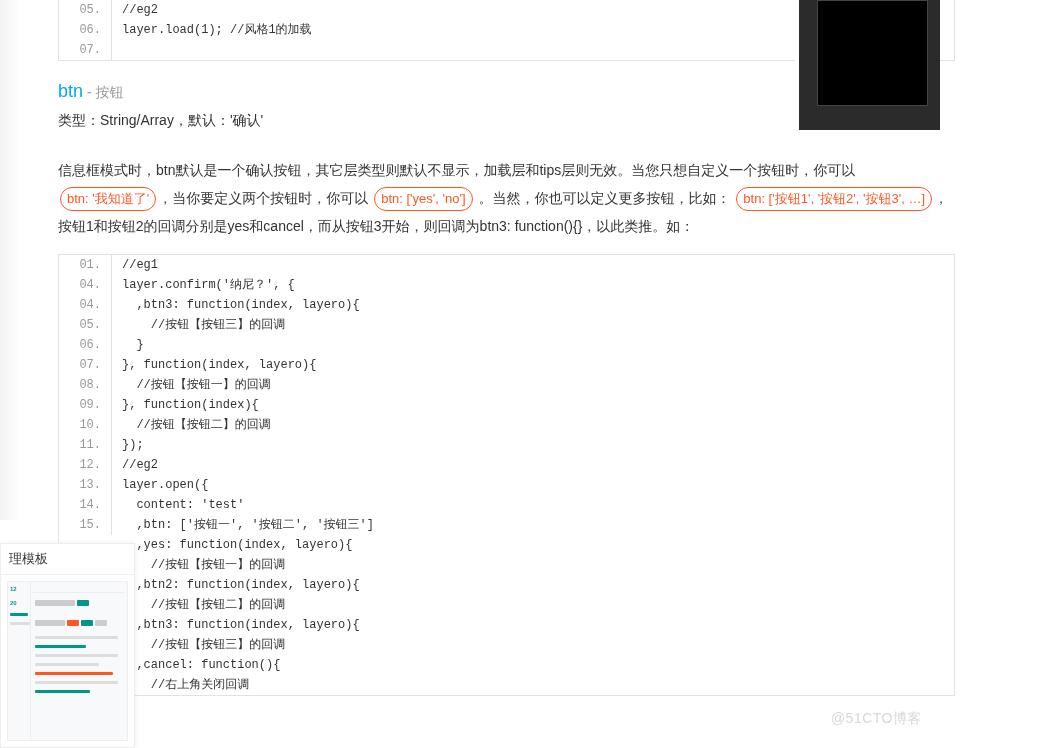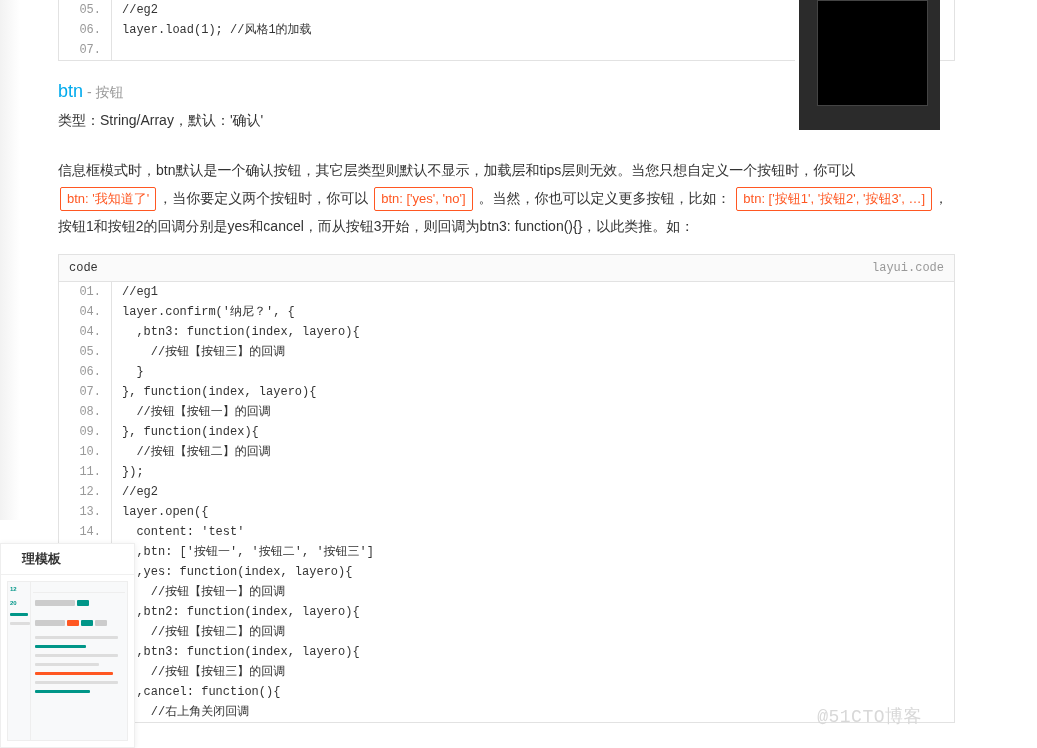--- a/index.html
+++ b/index.html
@@ -87,44 +87,43 @@
   .para {
     margin: 6px 0 14px 0;
     line-height: 28px;
     color: #333;
   }
   .para .hl {
     display: inline-block;
     border: 1px solid #FF5722;
     color: #FF5722;
     padding: 0px 6px;
-    border-radius: 2px;
+    border-radius: 12px;
     font-size: 13px;
     line-height: 22px;
     vertical-align: baseline;
     margin: 0 2px;
   }
   
   .thumb-card {
     position: absolute;
     left: 0;
     bottom: 0;
     width: 135px;
     height: 205px;
     background: #fff;
     border: 1px solid #eee;
     box-shadow: 0 1px 6px rgba(0,0,0,0.08);
     box-sizing: border-box;
   }
   .thumb-card .thumb-title {
     font-size: 13px;
     color: #333;
-    padding: 6px 21px;
+    padding: 6px 8px;
     border-bottom: 1px solid #f0f0f0;
-    font-weight: bold;
   }
   .thumb-body {
     padding: 6px 6px;
   }
   .thumb-dashboard {
     width: 100%;
     height: 160px;
     background: #f8f9fa;
     border: 1px solid #eee;
     box-sizing: border-box;
@@ -196,24 +195,23 @@
     height: 104px;
     background: #000;
     border: 1px solid #444;
   }
   
   .watermark {
     position: absolute;
     right: 18px;
     bottom: 20px;
     color: #d8d8d8;
-    font-size: 18px;
+    font-size: 14px;
     letter-spacing: 0.5px;
     user-select: none;
-    font-family: Liberation Mono, monospace;
   }
   .left-margin-shadow {
     position: absolute;
     left: 0;
     top: 0;
     width: 20px;
     height: 520px;
     background: linear-gradient(to right, #f2f2f2, #ffffff);
   }
 </style>
@@ -236,24 +234,20 @@
     <div class="section-title">
       <a class="btn-link">btn</a>
       <span class="sub"> - 按钮</span>
     </div>
 
     <div class="desc">类型：String/Array，默认：'确认'</div>
 
     <div class="para" id="para"><span>信息框模式时，btn默认是一个确认按钮，其它层类型则默认不显示，加载层和tips层则无效。当您只想自定义一个按钮时，你可以</span><span class="hl">btn: '我知道了'</span><span>，当你要定义两个按钮时，你可以 </span><span class="hl">btn: ['yes', 'no']</span><span> 。当然，你也可以定义更多按钮，比如： </span><span class="hl">btn: ['按钮1', '按钮2', '按钮3', …]</span><span>，按钮1和按钮2的回调分别是yes和cancel，而从按钮3开始，则回调为btn3: function(){}，以此类推。如：</span></div>
 
     <div class="code-block">
-      <div class="code-header">
-        <span>code</span>
-        <span style="color:#999;">layui.code</span>
-      </div>
       <div class="code-lines" id="main-code-lines">
           <div class="code-line"><span class="lineno">01.</span><span class="linecode">//eg1</span></div>
           <div class="code-line"><span class="lineno">04.</span><span class="linecode">layer.confirm('纳尼？', {</span></div>
           <div class="code-line"><span class="lineno">04.</span><span class="linecode">  ,btn3: function(index, layero){</span></div>
           <div class="code-line"><span class="lineno">05.</span><span class="linecode">    //按钮【按钮三】的回调</span></div>
           <div class="code-line"><span class="lineno">06.</span><span class="linecode">  }</span></div>
           <div class="code-line"><span class="lineno">07.</span><span class="linecode">}, function(index, layero){</span></div>
           <div class="code-line"><span class="lineno">08.</span><span class="linecode">  //按钮【按钮一】的回调</span></div>
           <div class="code-line"><span class="lineno">09.</span><span class="linecode">}, function(index){</span></div>
           <div class="code-line"><span class="lineno">10.</span><span class="linecode">  //按钮【按钮二】的回调</span></div>

